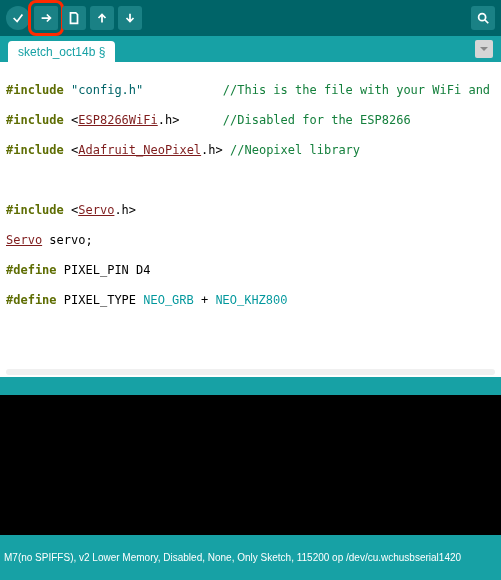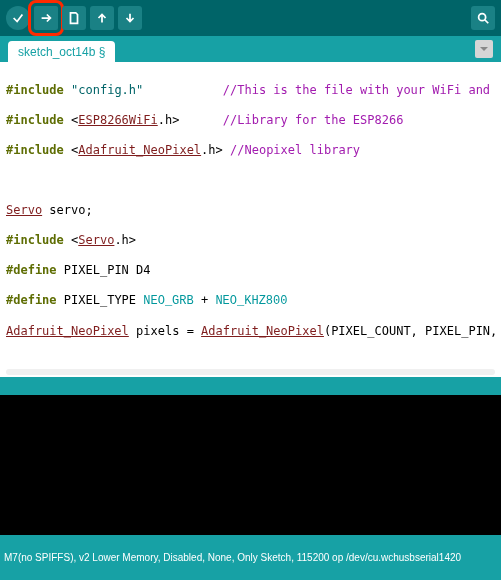--- a/index.html
+++ b/index.html
@@ -98,21 +98,21 @@
     line-height: 15px;
     color: #000;
     overflow: hidden;
     position: relative;
     white-space: pre;
   }
   .kw-preproc { color: #5e6d03; font-weight: bold; }
   .kw-type    { color: #7f1d1d; text-decoration: underline; }
   .kw-lit     { color: #00979c; font-family: Liberation Mono, monospace; }
   .kw-str     { color: #006468; }
-  .kw-comment { color: #a21caf; }
+  .kw-comment { color: #15803d; }
   .scrollbar-h {
     position: absolute;
     bottom: 2px;
     left: 6px;
     right: 6px;
     height: 6px;
     background: #f0f0f0;
     border-radius: 3px;
   }
   .status-thin {
@@ -178,28 +178,27 @@
     <div class="tab-spacer"></div>
     <div class="menu-chev">
       <svg viewBox="0 0 10 10">
           <path d="M1 3 L5 7 L9 3 Z"></path>
         </svg>
     </div>
   </div>
 
   <div class="editor">
 <div><span class="kw-preproc">#include</span> <span class="kw-str">"config.h"</span>           <span class="kw-comment">//This is the file with your WiFi and</span></div>
-<div><span class="kw-preproc">#include</span> <span>&lt;</span><span class="kw-type">ESP8266WiFi</span><span>.h&gt;</span>      <span class="kw-comment">//Library for the ESP8266</span></div>
+<div><span class="kw-preproc">#include</span> <span>&lt;</span><span class="kw-type">ESP8266WiFi</span><span>.h&gt;</span>      <span class="kw-comment">//Disabled for the ESP8266</span></div>
 <div><span class="kw-preproc">#include</span> <span>&lt;</span><span class="kw-type">Adafruit_NeoPixel</span><span>.h&gt;</span> <span class="kw-comment">//Neopixel library</span></div>
 <div>&nbsp;</div>
+<div><span class="kw-preproc">#include</span> <span>&lt;</span><span class="kw-type">Servo</span><span>.h&gt;</span></div>
 <div><span class="kw-type">Servo</span> <span>servo;</span></div>
-<div><span class="kw-preproc">#include</span> <span>&lt;</span><span class="kw-type">Servo</span><span>.h&gt;</span></div>
 <div><span class="kw-preproc">#define</span> <span>PIXEL_PIN D4</span></div>
 <div><span class="kw-preproc">#define</span> <span>PIXEL_TYPE</span> <span class="kw-lit">NEO_GRB</span> <span>+</span> <span class="kw-lit">NEO_KHZ800</span></div>
-<div><span class="kw-type">Adafruit_NeoPixel</span> <span>pixels =</span> <span class="kw-type">Adafruit_NeoPixel</span><span>(PIXEL_COUNT, PIXEL_PIN,</span></div>
 <div>&nbsp;</div>
 
 
 
 
 
 
 
 
 

